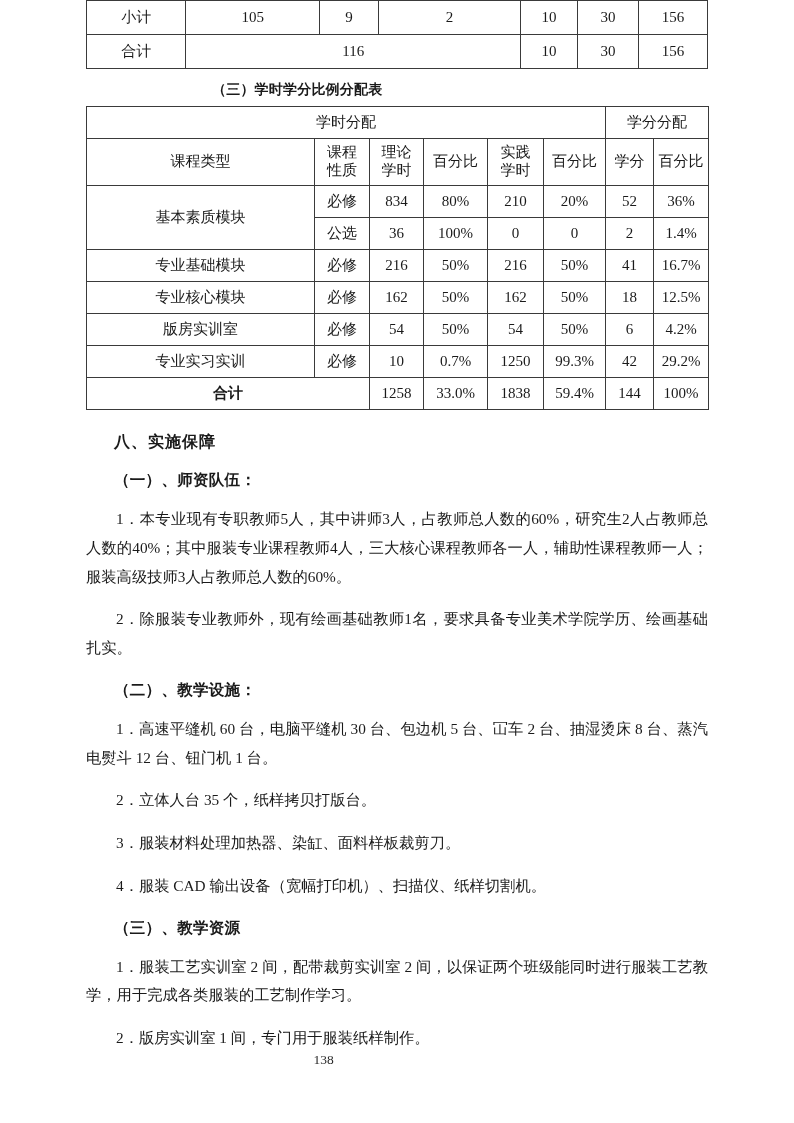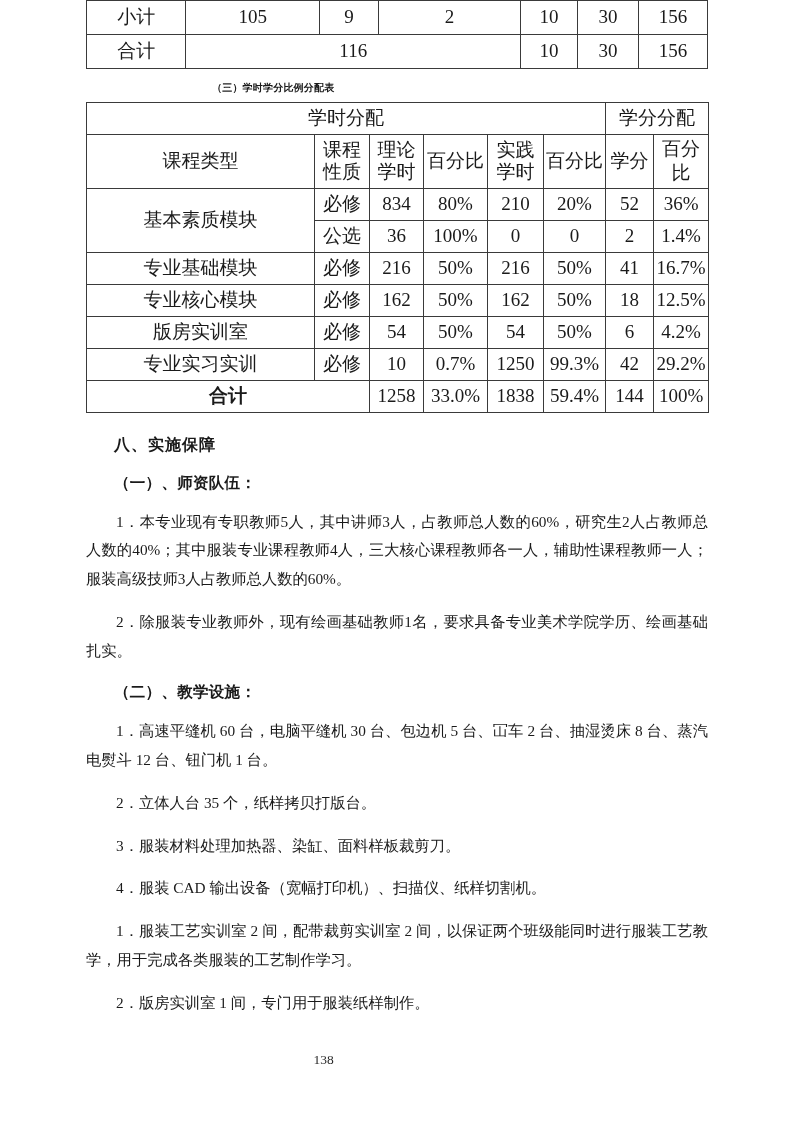--- a/index.html
+++ b/index.html
@@ -24,21 +24,21 @@
     left: 86px;
     top: 0;
     width: 622px;
   }
 
   
   table.doc-table {
     border-collapse: collapse;
     width: 622px;
     table-layout: fixed;
-    font-size: 19px;
+    font-size: 15px;
     border-radius: 19px;
   }
   table.doc-table td {
     border: 1px solid #3a3a3a;
     text-align: center;
     vertical-align: middle;
     padding: 2px 1px;
     line-height: 1.28;
     font-family: "Liberation Serif", "DejaVu Serif", serif;
   }
@@ -49,21 +49,21 @@
   .t2 td { height: 27px; }
   .t2 td.tall { height: 42px; }
   .t2 td.hdr2 { line-height: 1.18; }
   .t2 td.bold { font-weight: bold; }
 
   .cn { font-family: "Liberation Serif", "DejaVu Serif", serif; }
 
   
   .caption {
     font-weight: bold;
-    font-size: 10px;
+    font-size: 14px;
     margin: 12px 0 7px 0;
     padding-left: 126px;
     letter-spacing: 0.2px;
   }
   h2.sec {
     font-weight: bold;
     font-size: 16px;
     margin: 22px 0 0 0;
     padding-left: 28px;
     letter-spacing: 1px;
@@ -249,19 +249,20 @@
     <h3 class="subsec">（一）、师资队伍：</h3>
     <p class="para">1．本专业现有专职教师5人，其中讲师3人，占教师总人数的60%，研究生2人占教师总人数的40%；其中服装专业课程教师4人，三大核心课程教师各一人，辅助性课程教师一人；服装高级技师3人占教师总人数的60%。</p>
     <p class="para">2．除服装专业教师外，现有绘画基础教师1名，要求具备专业美术学院学历、绘画基础扎实。</p>
 
     <h3 class="subsec">（二）、教学设施：</h3>
     <p class="para">1．高速平缝机 60 台，电脑平缝机 30 台、包边机 5 台、冚车 2 台、抽湿烫床 8 台、蒸汽电熨斗 12 台、钮门机 1 台。</p>
     <p class="para">2．立体人台 35 个，纸样拷贝打版台。</p>
     <p class="para">3．服装材料处理加热器、染缸、面料样板裁剪刀。</p>
     <p class="para">4．服装 CAD 输出设备（宽幅打印机）、扫描仪、纸样切割机。</p>
 
+    <h3 class="subsec">（三）、教学资源</h3>
     <p class="para">1．服装工艺实训室 2 间，配带裁剪实训室 2 间，以保证两个班级能同时进行服装工艺教学，用于完成各类服装的工艺制作学习。</p>
     <p class="para">2．版房实训室 1 间，专门用于服装纸样制作。</p>
 
   </div>
 
   <div class="pagenum">138</div>
 </div>
 
 </body></html>

